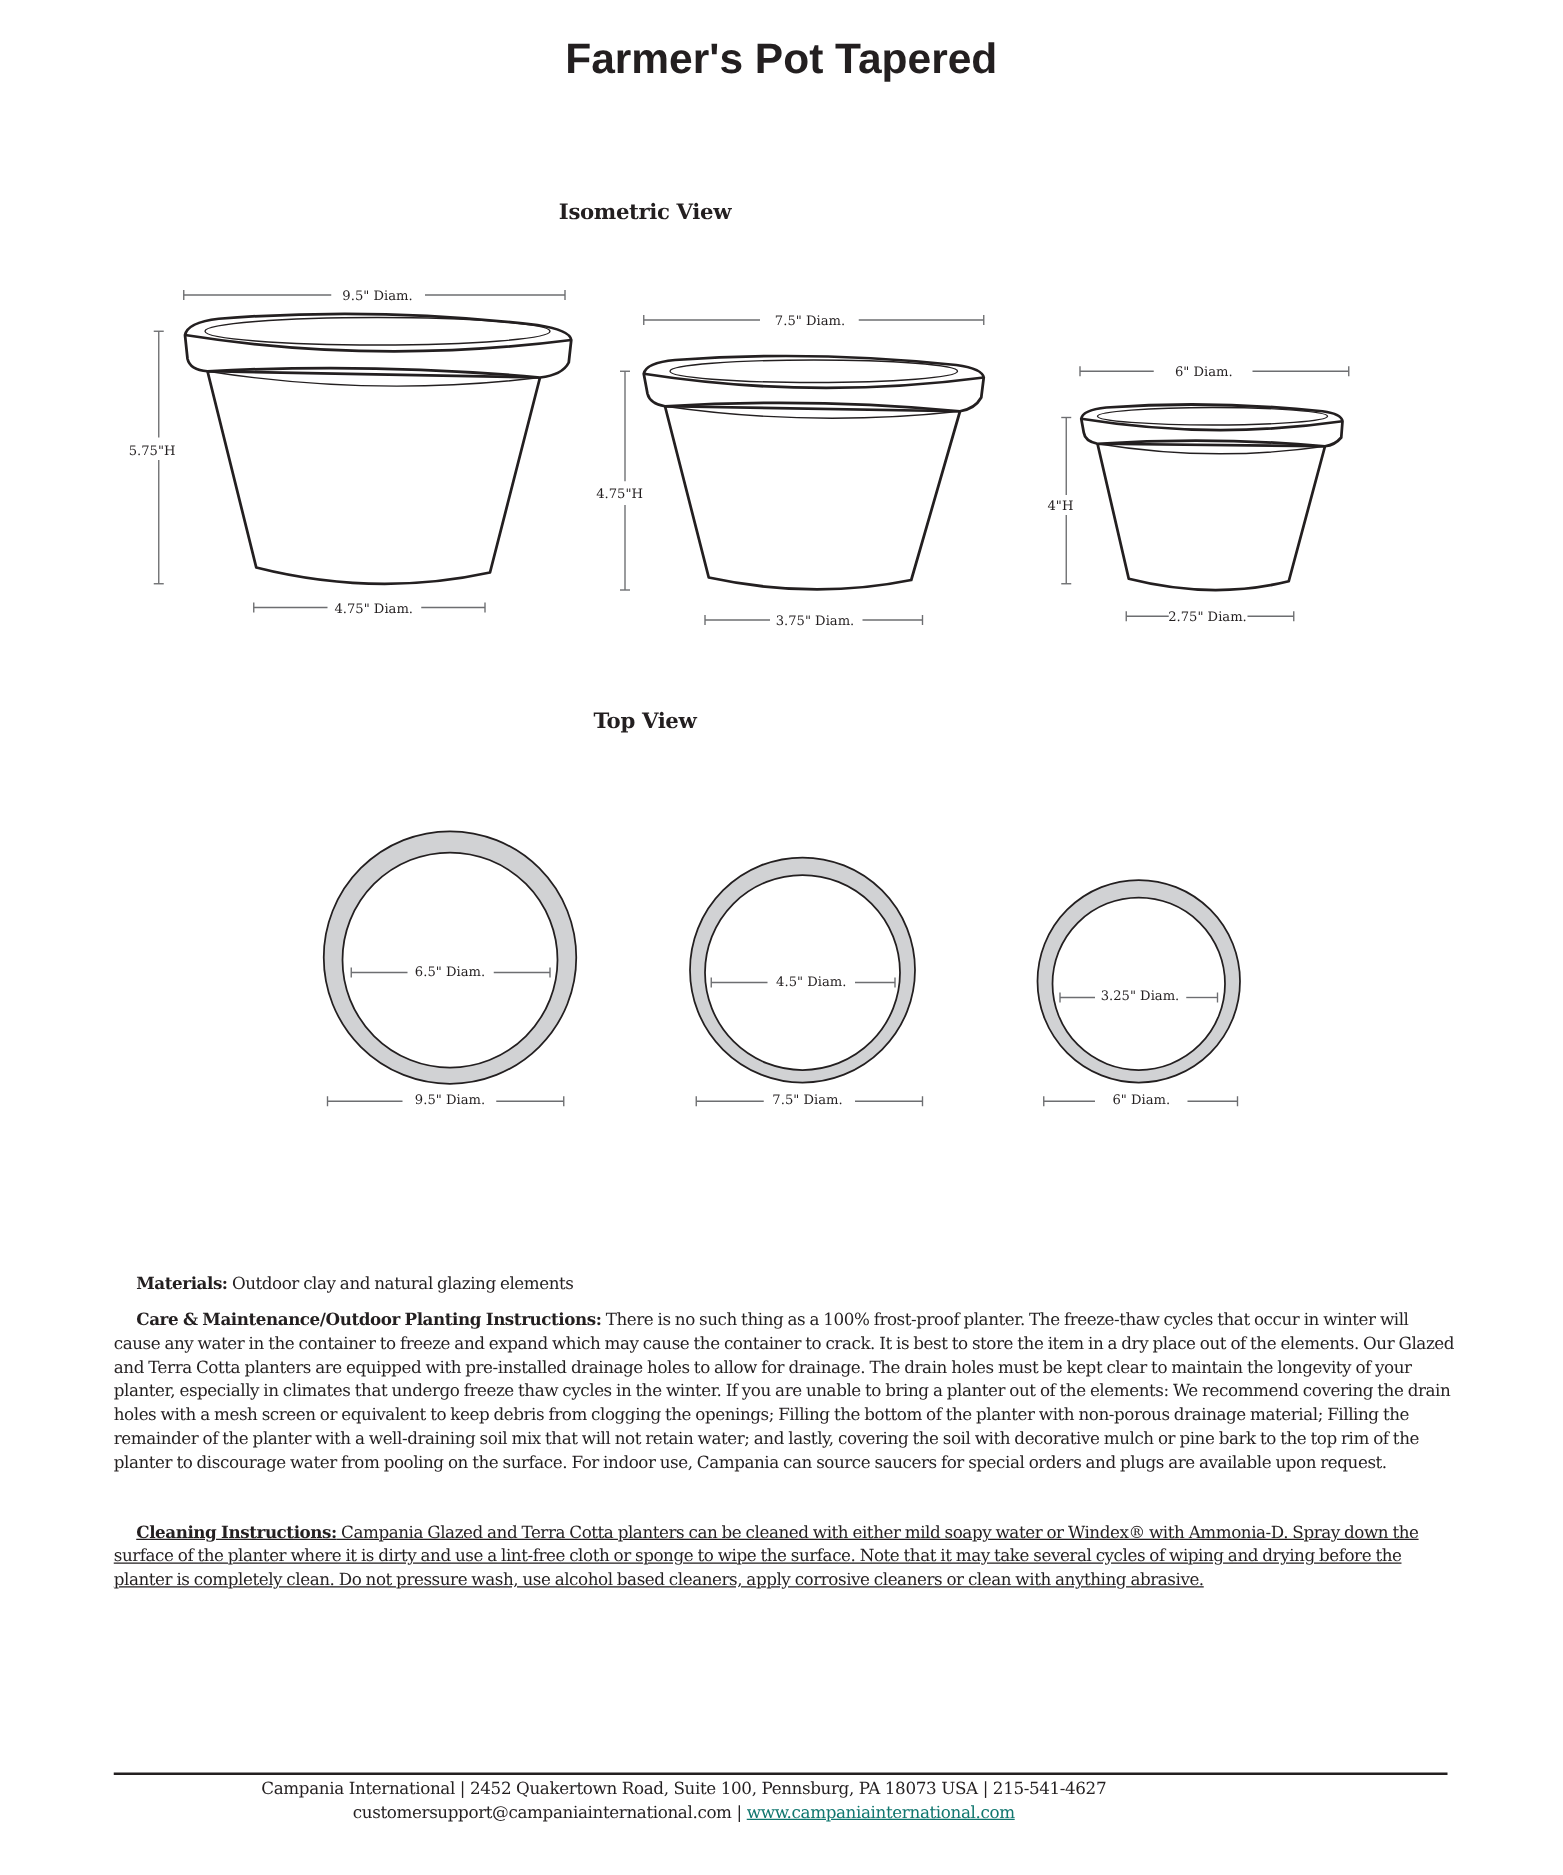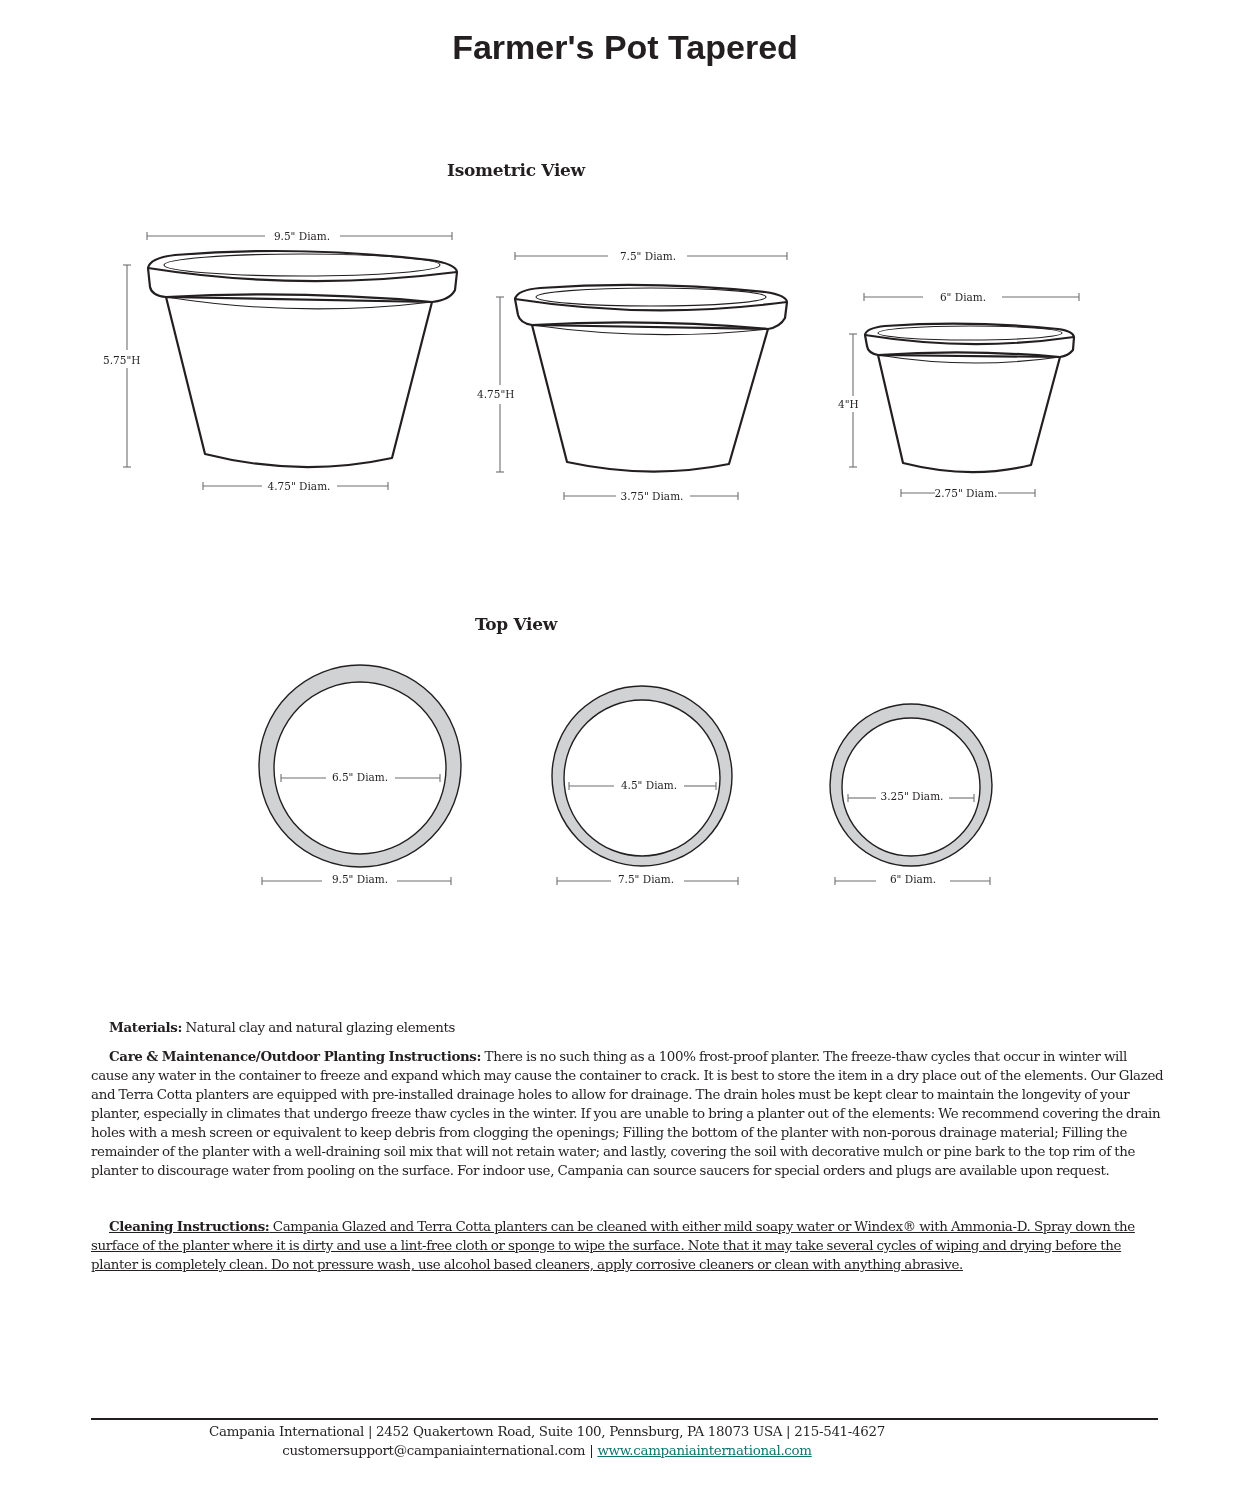--- a/index.html
+++ b/index.html
@@ -7,21 +7,21 @@
   .title {
     position: absolute; left: 0; width: 1250px; top: 28px; text-align: center;
     font-family: "Liberation Sans", sans-serif; font-weight: bold; font-size: 34px; color: #231f20;
   }
   .section-title {
     position: absolute; left: 0; width: 1032px; text-align: center;
     font-family: "DejaVu Serif", serif; font-weight: bold; font-size: 17px; color: #231f20;
     letter-spacing: -0.3px;
   }
   #iso-title { top: 160px; }
-  #top-title { top: 567px; margin-top: 47px; }
+  #top-title { top: 567px; }
   svg.drawing { position: absolute; left: 0; top: 0; }
   svg text { font-family: "DejaVu Serif", serif; font-size: 10.5px; fill: #231f20; }
   .dim-line { stroke: #6d6e71; stroke-width: 1.1; fill: none; }
   .pot-line { stroke: #231f20; stroke-width: 2.2; fill: #ffffff; stroke-linejoin: round; }
   .pot-thin { stroke: #231f20; stroke-width: 1.1; fill: none; }
   .ring { fill: #d1d2d4; stroke: #231f20; stroke-width: 1.4; }
   .ring-inner { fill: #ffffff; stroke: #231f20; stroke-width: 1.4; }
 
   .text-block {
     position: absolute; left: 91px; width: 1075px;
@@ -171,21 +171,21 @@
     <text x="912" y="800" text-anchor="middle">3.25" Diam.</text>
 
     <line class="dim-line" x1="835" y1="881" x2="876" y2="881"></line>
     <line class="dim-line" x1="835" y1="877" x2="835" y2="885"></line>
     <line class="dim-line" x1="950" y1="881" x2="990" y2="881"></line>
     <line class="dim-line" x1="990" y1="877" x2="990" y2="885"></line>
     <text x="913" y="883" text-anchor="middle">6" Diam.</text>
   </g>
 </svg>
 
-<div class="text-block" id="materials"><b>Materials:</b><span> Natural clay and natural glazing elements</span></div>
+<div class="text-block" id="materials"><b>Materials:</b><span> Outdoor clay and natural glazing elements</span></div>
 
 <div class="text-block" id="care"><b>Care &amp; Maintenance/Outdoor Planting Instructions:</b><span> There is no such thing as a 100% frost-proof planter. The freeze-thaw cycles that occur in winter will cause any water in the container to freeze and expand which may cause the container to crack. It is best to store the item in a dry place out of the elements. Our Glazed and Terra Cotta planters are equipped with pre-installed drainage holes to allow for drainage. The drain holes must be kept clear to maintain the longevity of your planter, especially in climates that undergo freeze thaw cycles in the winter. If you are unable to bring a planter out of the elements: We recommend covering the drain holes with a mesh screen or equivalent to keep debris from clogging the openings; Filling the bottom of the planter with non-porous drainage material; Filling the remainder of the planter with a well-draining soil mix that will not retain water; and lastly, covering the soil with decorative mulch or pine bark to the top rim of the planter to discourage water from pooling on the surface. For indoor use, Campania can source saucers for special orders and plugs are available upon request.</span></div>
 
 <div class="text-block" id="cleaning"><b>Cleaning Instructions:</b><span> Campania Glazed and Terra Cotta planters can be cleaned with either mild soapy water or Windex® with Ammonia-D. Spray down the surface of the planter where it is dirty and use a lint-free cloth or sponge to wipe the surface. Note that it may take several cycles of wiping and drying before the planter is completely clean. Do not pressure wash, use alcohol based cleaners, apply corrosive cleaners or clean with anything abrasive.</span></div>
 
 <div class="footer-rule"></div>
 <div class="footer-line" id="footer-1">Campania International | 2452 Quakertown Road, Suite 100, Pennsburg, PA 18073 USA | 215-541-4627</div>
 <div class="footer-line" id="footer-2"><span>customersupport@campaniainternational.com</span><span> | </span><span class="footer-link">www.campaniainternational.com</span></div>
 
 </body></html>

